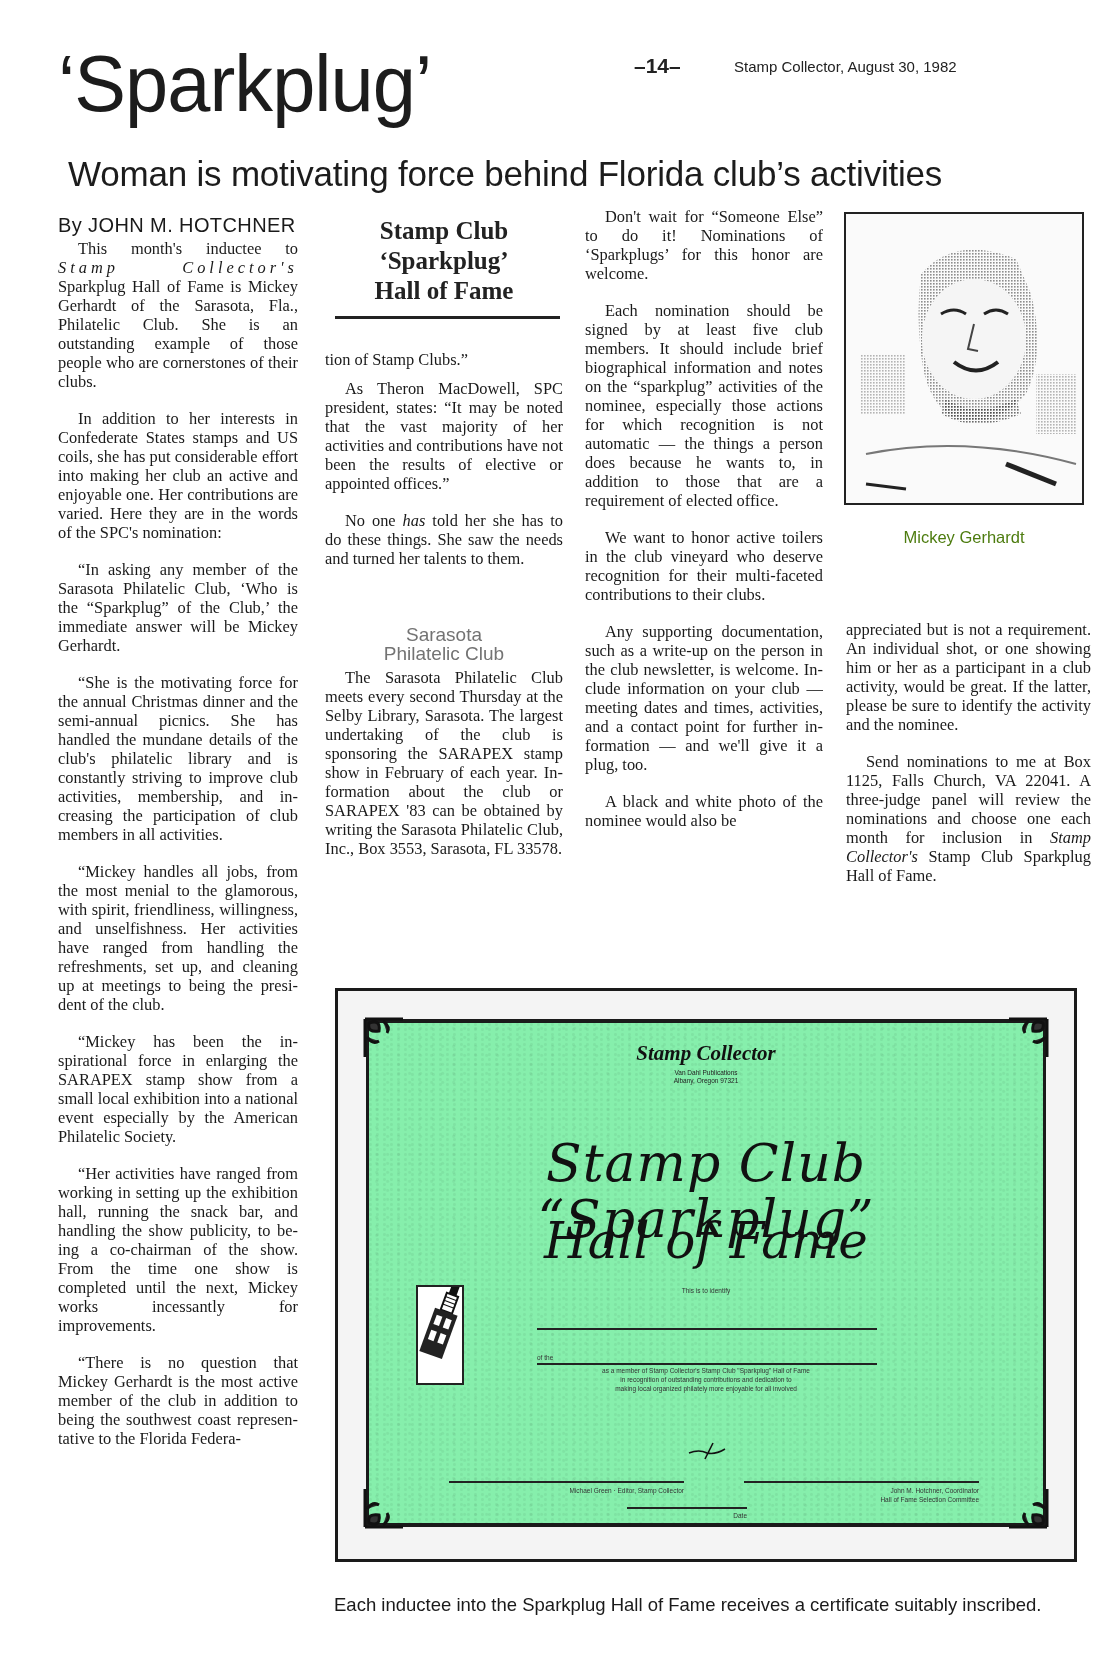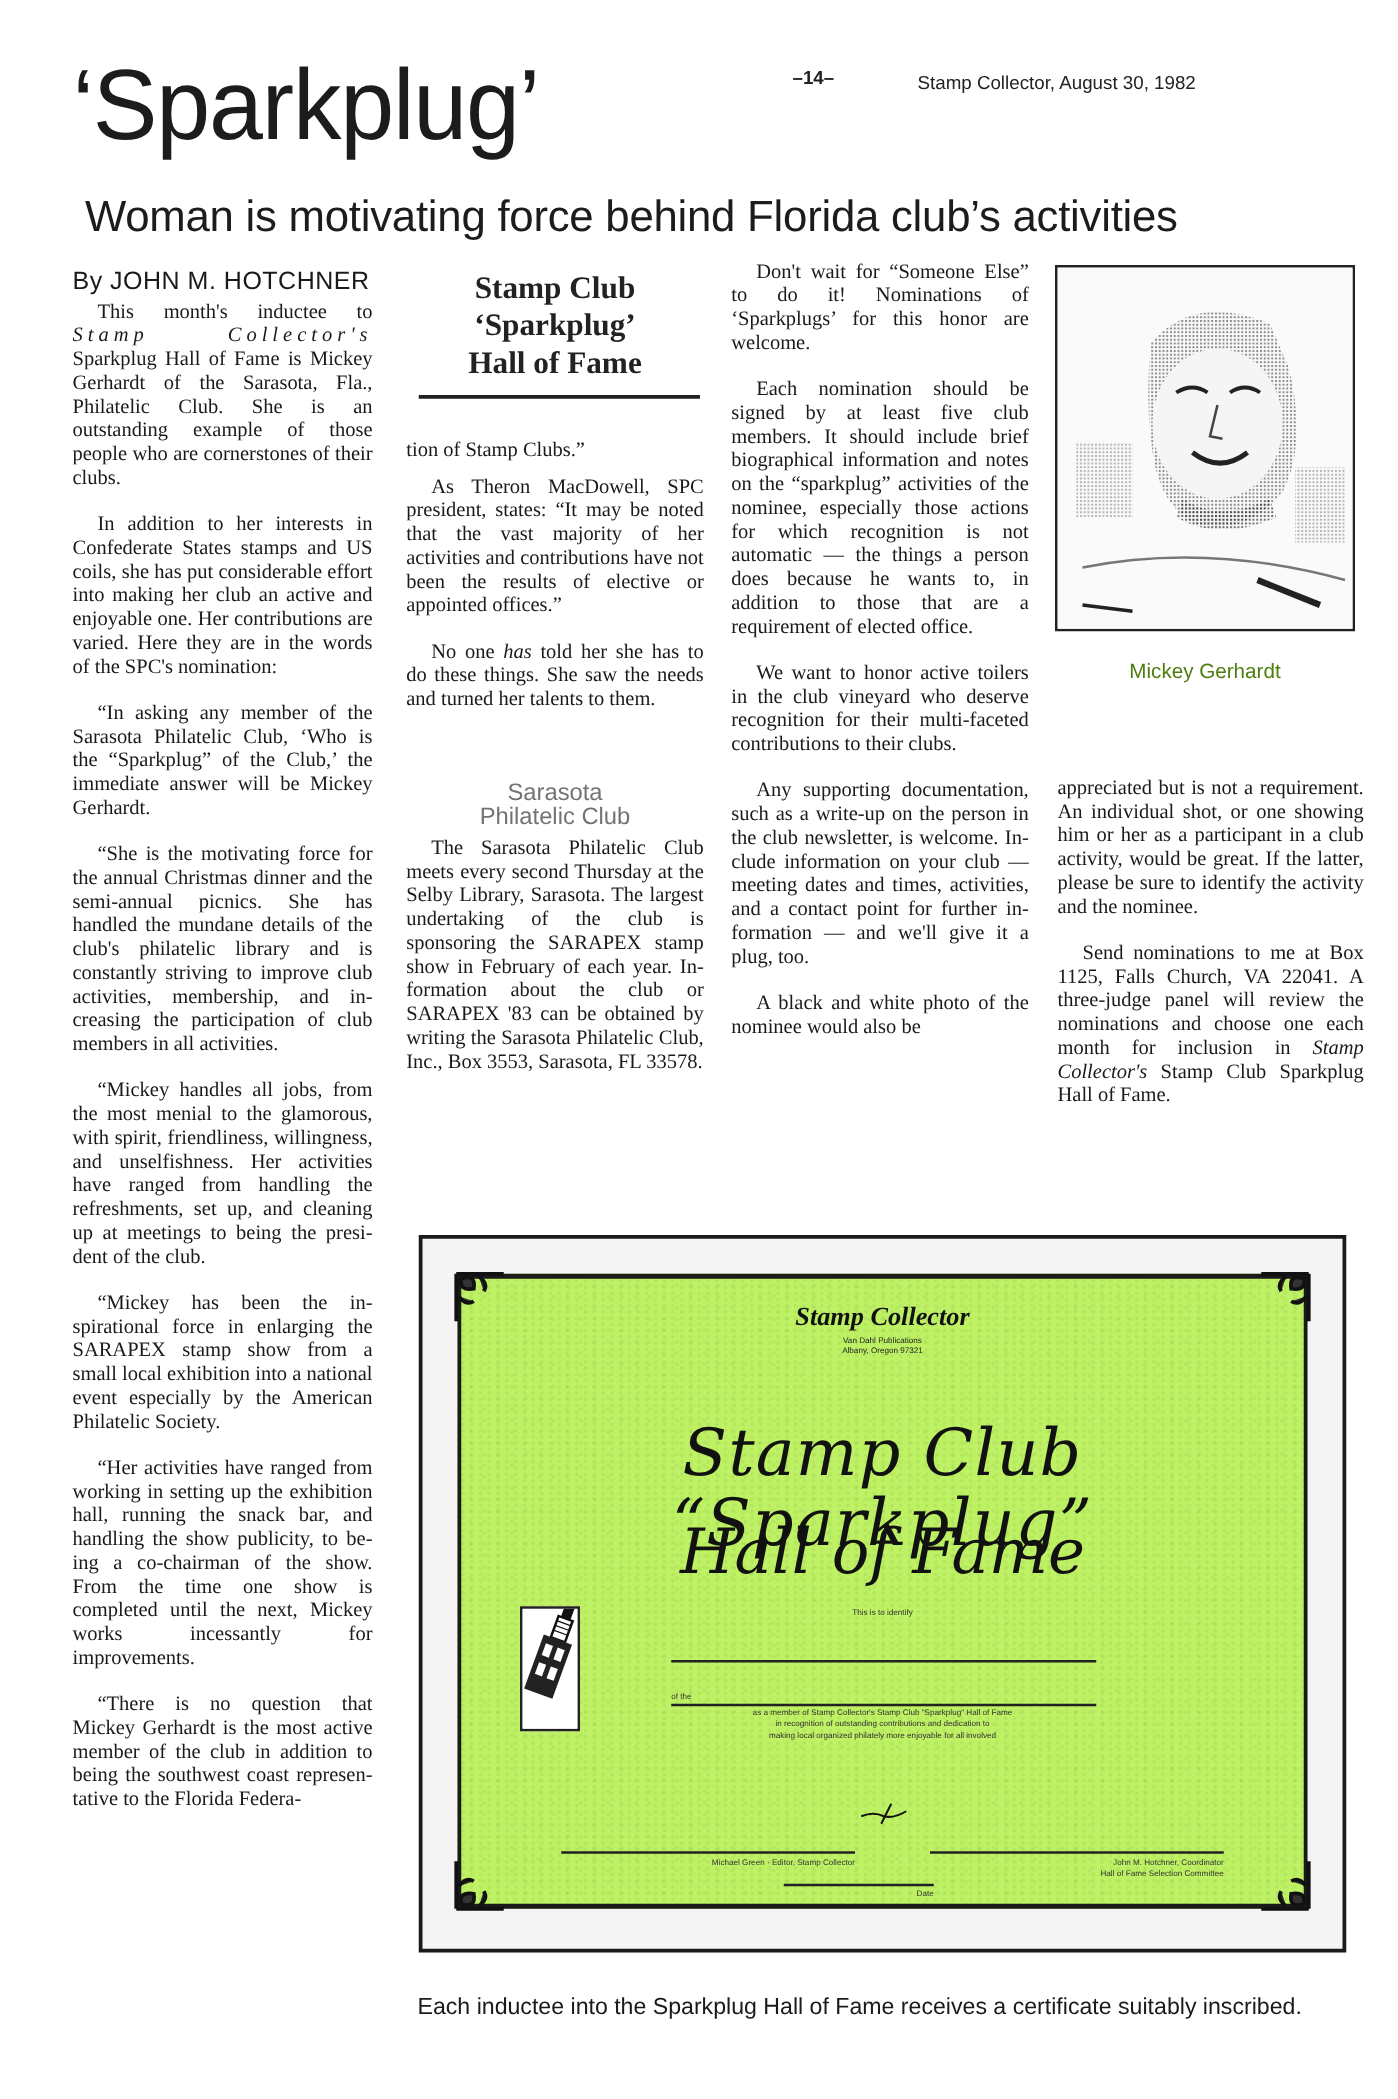--- a/index.html
+++ b/index.html
@@ -10,21 +10,21 @@
 
   .headline {
     left: 58px; top: 44px;
     font-family: "Liberation Sans", sans-serif;
     font-size: 80px; line-height: 1; color: #1c1c1c; letter-spacing: -1px;
     transform: scaleX(0.97); transform-origin: left top;
   }
   .folio {
     left: 634px; top: 54px;
     font-family: "Liberation Sans", sans-serif; font-weight: bold;
-    font-size: 15px; color: #222;
+    font-size: 21px; color: #222;
   }
   .masthead {
     left: 734px; top: 58px;
     font-family: "Liberation Sans", sans-serif;
     font-size: 15px; color: #222;
   }
   .subhead {
     left: 68px; top: 156px; width: 1020px;
     font-family: "Liberation Sans", sans-serif;
     font-size: 35px; line-height: 1; color: #1c1c1c; white-space: nowrap;
@@ -75,21 +75,21 @@
   }
 
   
   .cert-outer {
     left: 335px; top: 988px; width: 742px; height: 574px;
     border: 3px solid #1a1a1a; background: #f4f4f4;
   }
   .cert-inner {
     position: absolute; left: 28px; top: 28px; right: 28px; bottom: 32px;
     border: 3px solid #1a1a1a; border-top-width: 4px; border-bottom-width: 4px;
-    background: #bef264;
+    background: #86efac;
   }
   .cert-noise {
     position: absolute; inset: 0;
     background-image:
       radial-gradient(circle at 20% 30%, rgba(0,0,0,0.05) 1px, transparent 2px),
       radial-gradient(circle at 70% 60%, rgba(0,0,0,0.05) 1px, transparent 2px);
     background-size: 7px 5px, 11px 9px;
   }
   .corner { position: absolute; width: 46px; height: 46px; }
   .corner.tl { left: -8px; top: -8px; }

